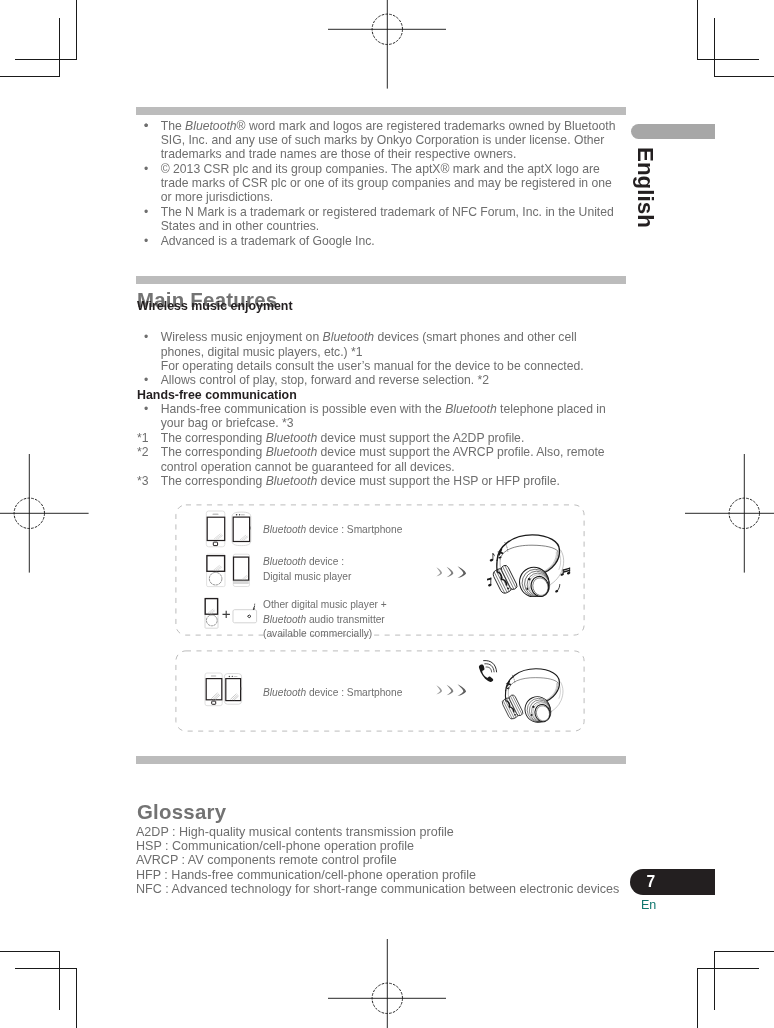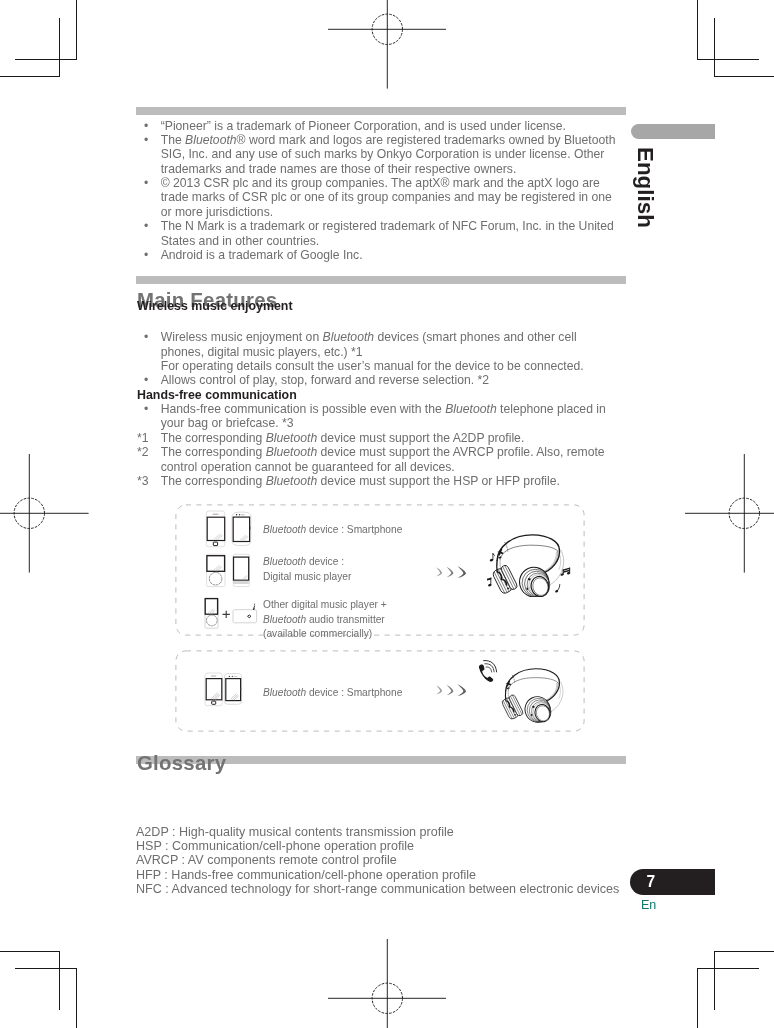--- a/index.html
+++ b/index.html
@@ -182,25 +182,25 @@
     <line x1="59.3" y1="0" x2="59.3" y2="118.6" stroke="#1a1a1a" stroke-width="0.95"></line>
     <line x1="0" y1="59.3" x2="118.6" y2="59.3" stroke="#1a1a1a" stroke-width="0.95"></line>
   </svg>
 
   <div class="tab-bar" style="left:631px;top:124px;width:84px;height:15px;"></div>
   <div class="tab-label" style="left:632px;top:147px;">English</div>
 
   <div class="rule" style="left:136px;top:107px;width:490px;height:7.5px;"></div>
   <div class="abs body-txt" style="left:137px;top:118.5px;width:482px;">
     <div id="trademark-list">
-        <div class="bullet-row" style="padding-left: 23.7px;"><span class="bl" style="left: 7px;">•</span><span>“Pioneer” is a trademark of Pioneer Corporation, and is used under license.</span></div>
+        <div class="bullet-row" style="padding-left: 23.7px;"><span class="bl" style="left: 7px;">•</span></div>
         <div class="bullet-row" style="padding-left: 23.7px;"><span class="bl" style="left: 7px;">•</span><span>The <i>Bluetooth</i>® word mark and logos are registered trademarks owned by Bluetooth SIG, Inc. and any use of such marks by Onkyo Corporation is under license. Other trademarks and trade names are those of their respective owners.</span></div>
         <div class="bullet-row" style="padding-left: 23.7px;"><span class="bl" style="left: 7px;">•</span><span>© 2013 CSR plc and its group companies. The aptX® mark and the aptX logo are trade marks of CSR plc or one of its group companies and may be registered in one or more jurisdictions.</span></div>
         <div class="bullet-row" style="padding-left: 23.7px;"><span class="bl" style="left: 7px;">•</span><span>The N Mark is a trademark or registered trademark of NFC Forum, Inc. in the United States and in other countries.</span></div>
-        <div class="bullet-row" style="padding-left: 23.7px;"><span class="bl" style="left: 7px;">•</span><span>Android is a trademark of Google Inc.</span></div>
+        <div class="bullet-row" style="padding-left: 23.7px;"><span class="bl" style="left: 7px;">•</span><span>Advanced is a trademark of Google Inc.</span></div>
       </div>
   </div>
 
   <div class="rule" style="left:136px;top:276px;width:490px;height:7.5px;"></div>
   <div class="h1" style="left:137px;top:290.2px;">Main Features</div>
   <div class="h2" style="left:137px;top:299px;">Wireless music enjoyment</div>
   <div class="abs body-txt" style="left:137px;top:330.3px;width:470px;" id="sub1-list">
       <div class="bullet-row" style="padding-left: 23.7px;"><span class="bl" style="left: 7px;">•</span><span>Wireless music enjoyment on <i>Bluetooth</i> devices (smart phones and other cell phones, digital music players, etc.) *1<br>For operating details consult the user’s manual for the device to be connected.</span></div>
       <div class="bullet-row" style="padding-left: 23.7px;"><span class="bl" style="left: 7px;">•</span><span>Allows control of play, stop, forward and reverse selection. *2</span></div>
     </div>
@@ -336,21 +336,21 @@
              C13.3 23.2 11.5 23.1 10.1 22.1 C5.9 19.3 2.6 14.8 1.0 8.8 Z" fill="#1a1a1a"></path>
     <path d="M5.6 1.6 C13.4 0.9 18.0 5.3 18.6 12.9" fill="none" stroke="#1a1a1a" stroke-width="0.9" stroke-linecap="round"></path>
     <path d="M6.8 4.8 C12.4 4.2 15.7 7.4 16.1 12.9" fill="none" stroke="#1a1a1a" stroke-width="0.8" stroke-linecap="round"></path>
     <path d="M8.0 8.0 C11.4 7.6 13.4 9.6 13.6 13.0" fill="none" stroke="#1a1a1a" stroke-width="0.7" stroke-linecap="round"></path>
   </svg>
   <svg class="abs" style="left:496.5px;top:655.5px;" width="74" height="67" viewBox="0 0 86 76">
     <use href="#hpart"></use>
   </svg>
 
   <div class="rule" style="left:136px;top:756px;width:490px;height:7.5px;"></div>
-  <div class="h1" style="left:137px;top:753px;">Glossary</div>
+  <div class="h1" style="left:137px;top:802px;">Glossary</div>
   <div class="abs body-txt" style="left:136px;top:792.8px;width:520px;margin-top:32px;" id="gl-list">
       <div>A2DP : High-quality musical contents transmission profile</div>
       <div>HSP : Communication/cell-phone operation profile</div>
       <div>AVRCP : AV components remote control profile</div>
       <div>HFP : Hands-free communication/cell-phone operation profile</div>
       <div>NFC : Advanced technology for short-range communication between electronic devices</div>
     </div>
 
   <div class="pagenum" style="left:630px;top:869px;width:85px;height:26px;">
     <span style="left:16.4px;top:4.6px;">7</span>

